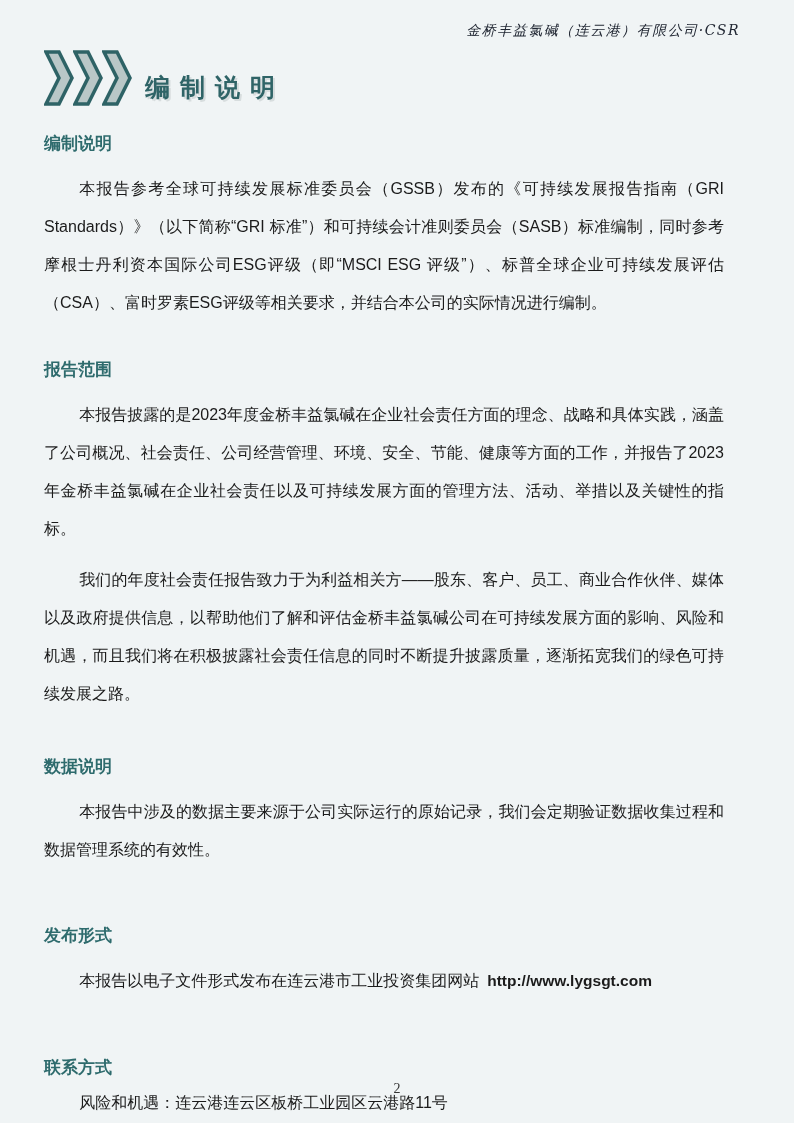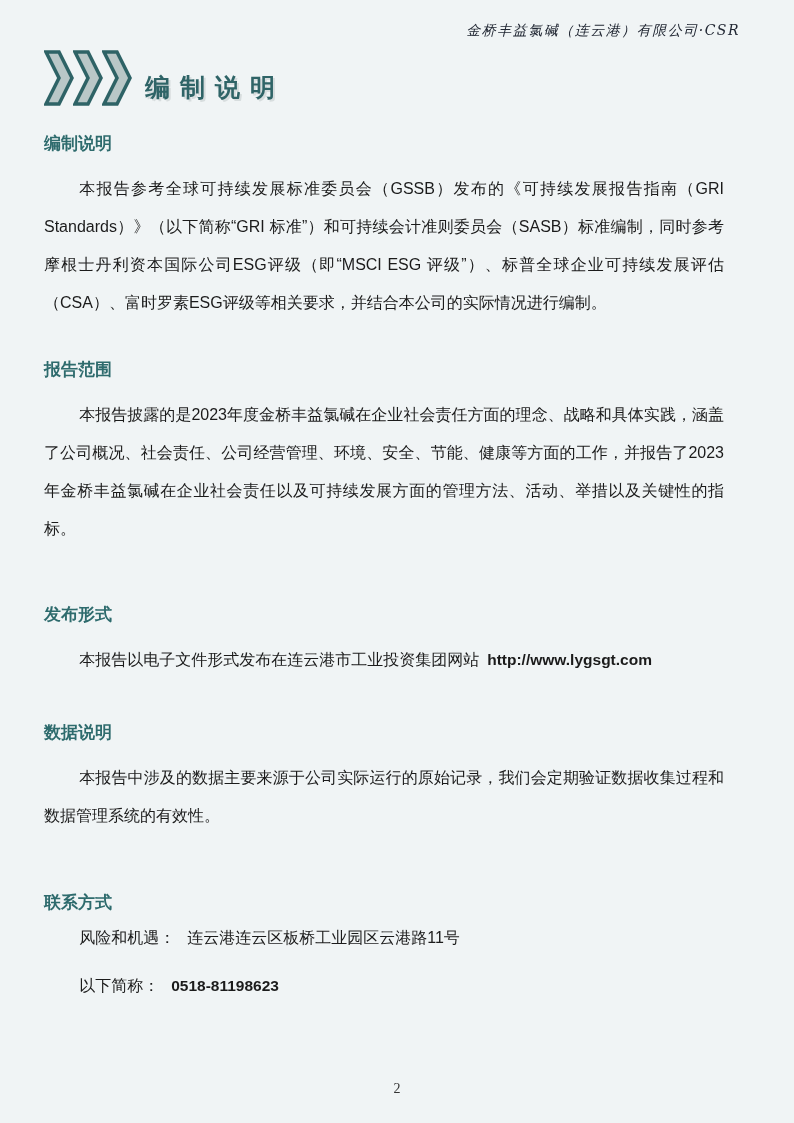--- a/index.html
+++ b/index.html
@@ -70,21 +70,21 @@
     font-weight: 700;
     font-size: 15.5px;
     margin-left: 8px;
   }
   .contact-line {
     margin: 6px 0 0 0;
     font-size: 16px;
     line-height: 35px;
     text-indent: 2.2em;
   }
-  .contact-value { margin-left: 12px; }
+  .contact-value { }
   .page-number {
     position: absolute;
     left: 0; right: 0;
     bottom: 26px;
     text-align: center;
     font-family: "Liberation Serif", serif;
     font-size: 14px;
     color: #333;
   }
 </style>
@@ -113,30 +113,31 @@
   <div class="content">
 
     <div class="section sec-1">
       <h3 class="section-heading">编制说明</h3>
       <p class="para">本报告参考全球可持续发展标准委员会（GSSB）发布的《可持续发展报告指南（GRI Standards）》（以下简称“GRI 标准”）和可持续会计准则委员会（SASB）标准编制，同时参考摩根士丹利资本国际公司ESG评级（即“MSCI ESG 评级”）、标普全球企业可持续发展评估（CSA）、富时罗素ESG评级等相关要求，并结合本公司的实际情况进行编制。</p>
     </div>
 
     <div class="section sec-2">
       <h3 class="section-heading">报告范围</h3>
       <p class="para">本报告披露的是2023年度金桥丰益氯碱在企业社会责任方面的理念、战略和具体实践，涵盖了公司概况、社会责任、公司经营管理、环境、安全、节能、健康等方面的工作，并报告了2023 年金桥丰益氯碱在企业社会责任以及可持续发展方面的管理方法、活动、举措以及关键性的指标。</p>
+      <p class="para">我们的年度社会责任报告致力于为利益相关方——股东、客户、员工、商业合作伙伴、媒体以及政府提供信息，以帮助他们了解和评估金桥丰益氯碱公司在可持续发展方面的影响、风险和机遇，而且我们将在积极披露社会责任信息的同时不断提升披露质量，逐渐拓宽我们的绿色可持续发展之路。</p>
+    </div>
+
+    <div class="section sec-3">
+      <h3 class="section-heading">数据说明</h3>
+      <p class="para">本报告中涉及的数据主要来源于公司实际运行的原始记录，我们会定期验证数据收集过程和数据管理系统的有效性。</p>
     </div>
 
     <div class="section sec-4">
       <h3 class="section-heading">发布形式</h3>
       <p class="para"><span>本报告以电子文件形式发布在连云港市工业投资集团网站</span><span class="url-text">http://www.lygsgt.com</span></p>
-    </div>
-
-    <div class="section sec-3">
-      <h3 class="section-heading">数据说明</h3>
-      <p class="para">本报告中涉及的数据主要来源于公司实际运行的原始记录，我们会定期验证数据收集过程和数据管理系统的有效性。</p>
     </div>
 
     <div class="section sec-5">
       <h3 class="section-heading">联系方式</h3>
       <p class="para contact-line"><span>风险和机遇：</span><span class="contact-value">连云港连云区板桥工业园区云港路11号</span></p>
       <p class="para contact-line"><span>以下简称：</span><span class="contact-value phone-text">0518-81198623</span></p>
     </div>
 
   </div>
 

